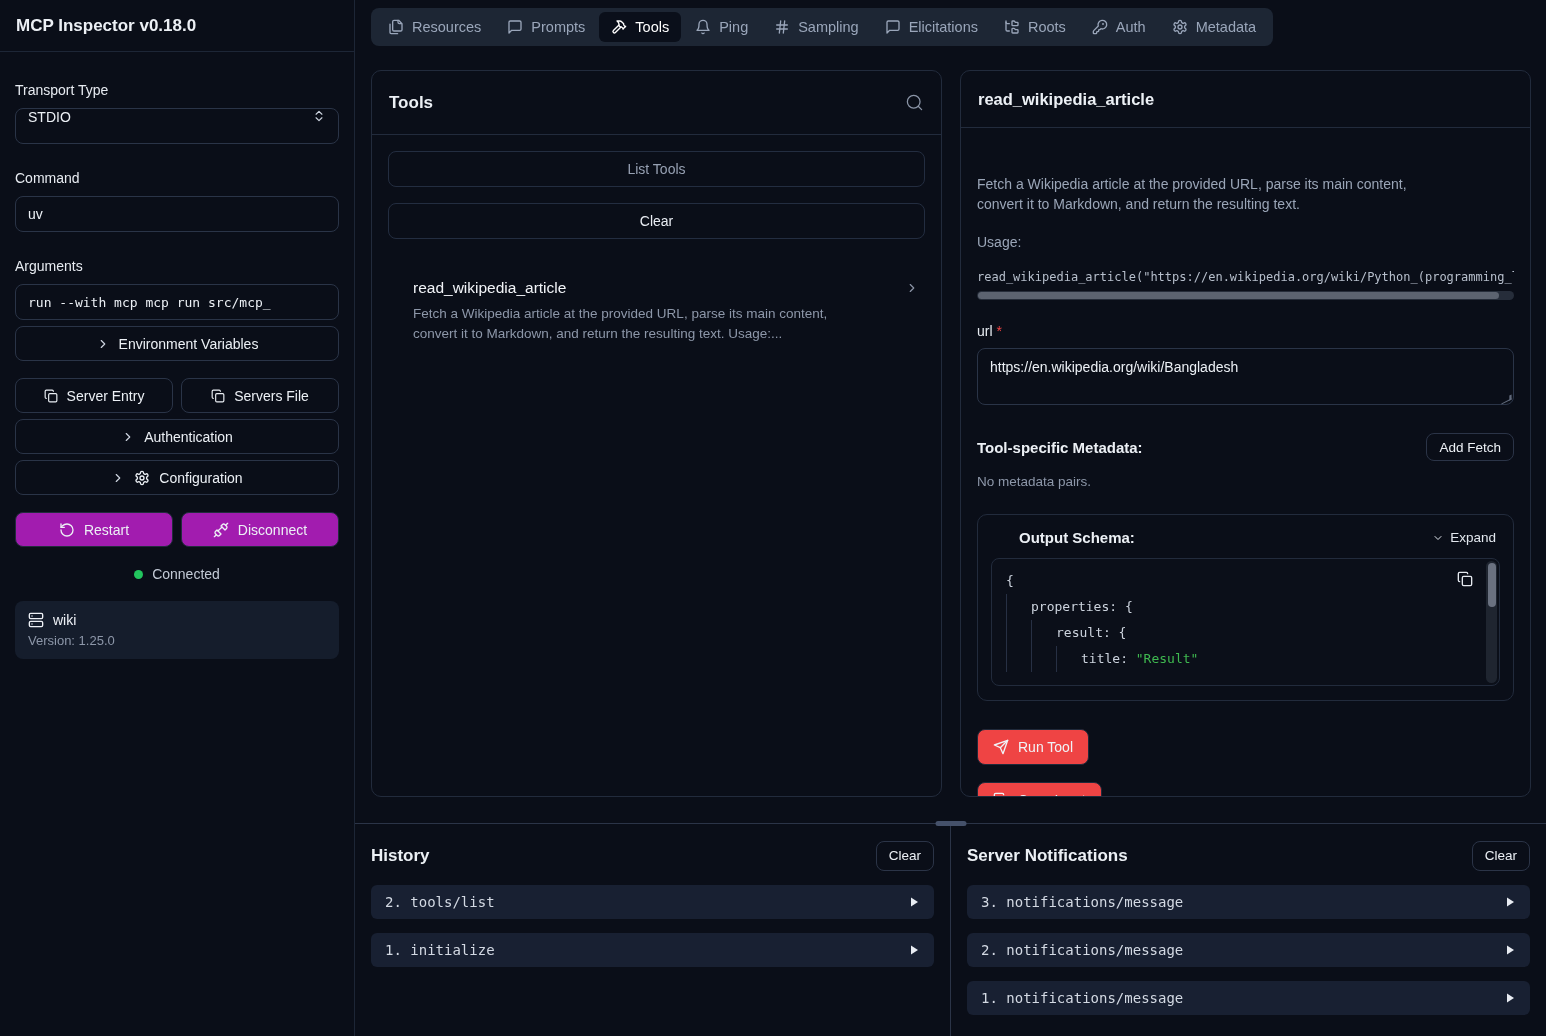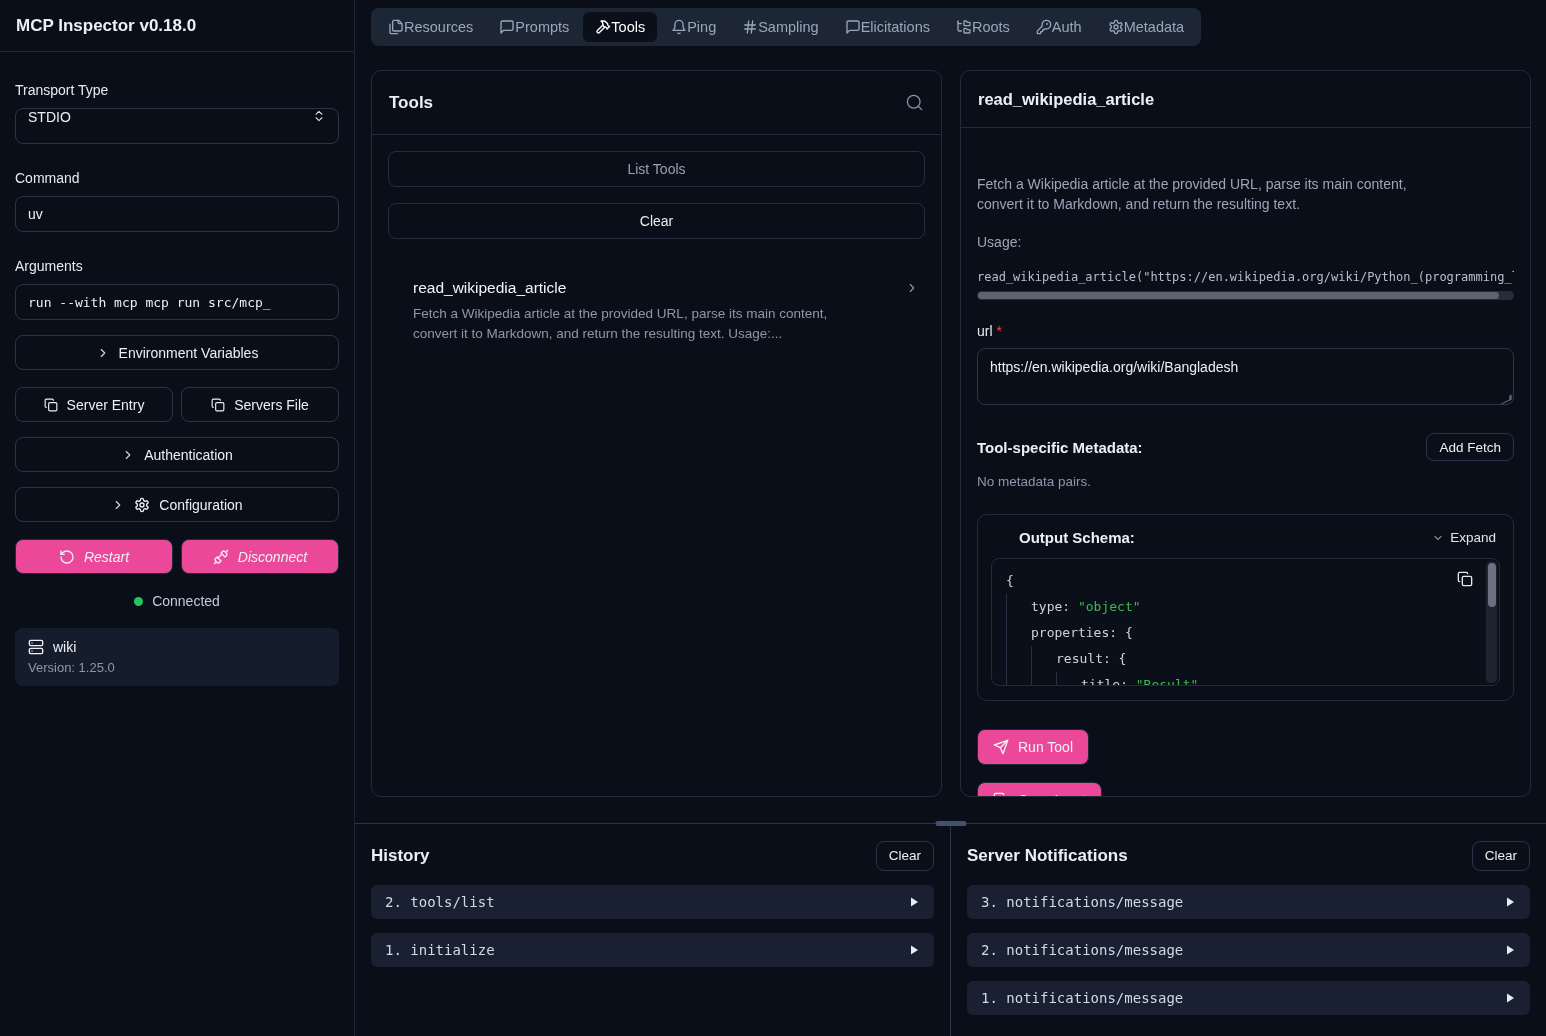--- a/index.html
+++ b/index.html
@@ -23,40 +23,40 @@
   .sb-label { display:block; font-size:14px; font-weight:500; color:#e7ebf1; margin:26px 0 10px; }
   .sb-label:first-child { margin-top:14px; }
   .sb-input, .sb-select {
     width:100%; height:36px; background:transparent; border:1px solid #2a3447;
     border-radius:8px; padding:0 12px; color:#ecf0f5; font-size:14px;
     display:flex; align-items:flex-start; justify-content:space-between;
   }
   input.sb-input { font-family:"Liberation Sans",sans-serif; outline:none; }
   input.sb-input.mono { font-family:"DejaVu Sans Mono",monospace; font-size:13px; }
   .sb-btn {
-    width:100%; height:35px; margin-top:15px; background:transparent;
+    width:100%; height:35px; margin-top:6px; background:transparent;
     border:1px solid #2a3447; border-radius:8px; color:#ecf0f5; font-size:14px;
     display:flex; align-items:center; justify-content:center; gap:9px; cursor:pointer;
     font-family:"Liberation Sans",sans-serif;
   }
   .sb-row { display:flex; gap:8px; margin-top:17px; }
   .sb-row .sb-btn { margin-top:0; flex:1; }
-  .sb-btn.fill { background:#ec4899; border:1px solid #222c3d;font-style:italic; }
+  .sb-btn.fill { background:#a21caf; border:1px solid #222c3d; }
   .chev { color:#cdd4df; }
   .status { margin-top:19px; display:flex; align-items:center; justify-content:center; gap:9px; color:#c3cad6; }
   .dot { width:9px; height:9px; border-radius:50%; background:#22c55e; }
   .server-card { margin-top:19px; background:#151d2c; border-radius:8px; padding:11px 13px; }
   .server-name { display:flex; align-items:center; gap:9px; font-size:14px; color:#eef1f6; }
   .server-ver { margin-top:5px; font-size:13px; color:#8d97a9; }
 
   
   main { flex:1; display:flex; flex-direction:column; min-width:0; }
   nav { margin:8px 16px 0; }
   .tabs { display:inline-flex; background:#1d2634; border-radius:8px; padding:4px 5px; gap:2px; }
-  .tab { display:flex; align-items:center; padding:7px 12px; border-radius:6px; color:#9aa6ba; font-size:14.5px; cursor:pointer; white-space:nowrap; }
+  .tab { display:flex; align-items:center; gap:8px; padding:7px 12px; border-radius:6px; color:#9aa6ba; font-size:14.5px; cursor:pointer; white-space:nowrap; }
   .tab.active { background:#0a0f1a; color:#ffffff; }
 
   .columns { display:flex; gap:18px; margin:24px 15px 0 16px; height:727px; }
   .panel { flex:1; border:1px solid #222b3c; border-radius:10px; min-width:0; display:flex; flex-direction:column; }
   .panel-hd { display:flex; align-items:center; justify-content:space-between; padding:0 17px; border-bottom:1px solid #222b3c; flex:none; }
   .tools-hd { height:64px; }
   .detail-hd { height:57px; }
   .panel-hd h2 { font-size:17px; font-weight:bold; }
   .detail-hd h2 { font-size:16.5px; font-weight:600; }
   .search { color:#8b95a7; }
@@ -92,21 +92,21 @@
   .cl { display:flex; }
   .ind { width:25px; flex:none; border-left:1px solid #273044; }
   .cl .ind:first-child { border-left:none; }
   .cl.l1 .ind:first-child, .cl.l2 .ind:first-child, .cl.l3 .ind:first-child { border-left:1px solid #273044; }
   .str { color:#3fb950; }
   .kv { white-space:pre; }
   .copy-float { position:absolute; top:12px; right:26px; color:#e6eaf0; cursor:pointer; }
   .vscroll { position:absolute; top:2px; right:2px; bottom:2px; width:11px; background:#1f2530; border-radius:6px; }
   .vscroll .thumb { position:absolute; top:2px; left:1.5px; width:8px; height:36%; background:#6a7180; border-radius:5px; }
 
-  .act-btn { margin-top:28px; display:inline-flex; align-items:center; gap:9px; height:36px; padding:0 15px; background:#ec4899; border:1px solid #20293a; border-radius:8px; color:#f0f3f7; font-size:14px; cursor:pointer; font-family:"Liberation Sans",sans-serif; }
+  .act-btn { margin-top:28px; display:inline-flex; align-items:center; gap:9px; height:36px; padding:0 15px; background:#ef4444; border:1px solid #20293a; border-radius:8px; color:#f0f3f7; font-size:14px; cursor:pointer; font-family:"Liberation Sans",sans-serif; }
   .act-btn.second { margin-top:17px; }
   .btn-line { display:block; }
 
   
   .splitter { position:relative; margin-top:26px; height:1px; background:#2b3447; }
   .splitter .handle { position:absolute; left:50%; top:-2px; transform:translateX(-50%); width:31px; height:5px; background:#45516a; border-radius:3px; cursor:row-resize; }
   .bottom { flex:1; display:flex; min-height:0; }
   .b-col { flex:1; padding:16px; min-width:0; }
   .vdivider { width:1px; background:#2b3447; flex:none; }
   .b-hd { display:flex; align-items:center; justify-content:space-between; height:31px; }
@@ -410,25 +410,20 @@
             <span class="expand">
               <svg class="icon xs">
                   <use href="#i-chev-d"></use>
                 </svg>
               <span>Expand</span>
             </span>
           </div>
           <div class="code-block">
             <div class="cl l0">
                 <span class="kv">{</span>
-              </div>
-            <div class="cl l1">
-                <span class="ind"></span>
-                <span class="kv">type: </span>
-                <span class="kv str">"object"</span>
               </div>
             <div class="cl l1">
                 <span class="ind"></span>
                 <span class="kv">properties: {</span>
               </div>
             <div class="cl l2">
                 <span class="ind"></span>
                 <span class="ind"></span>
                 <span class="kv">result: {</span>
               </div>

